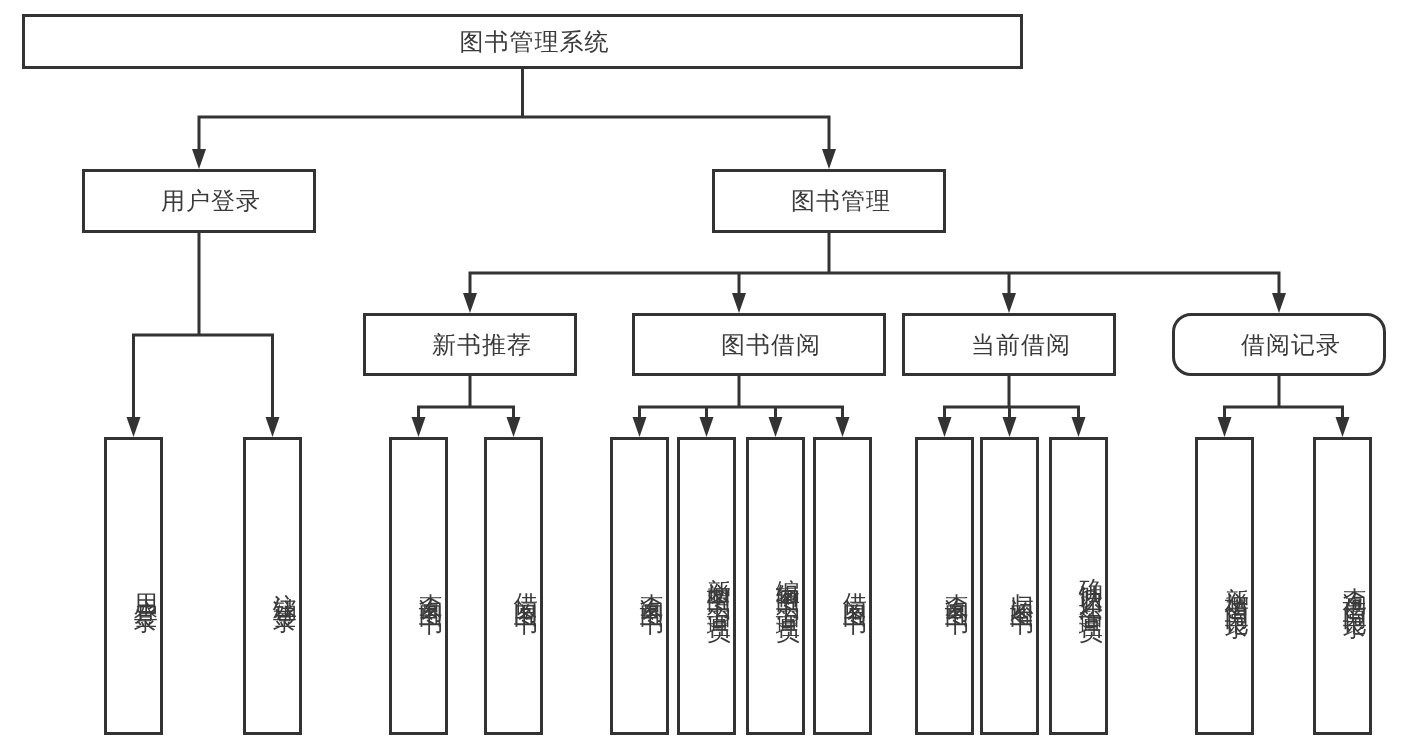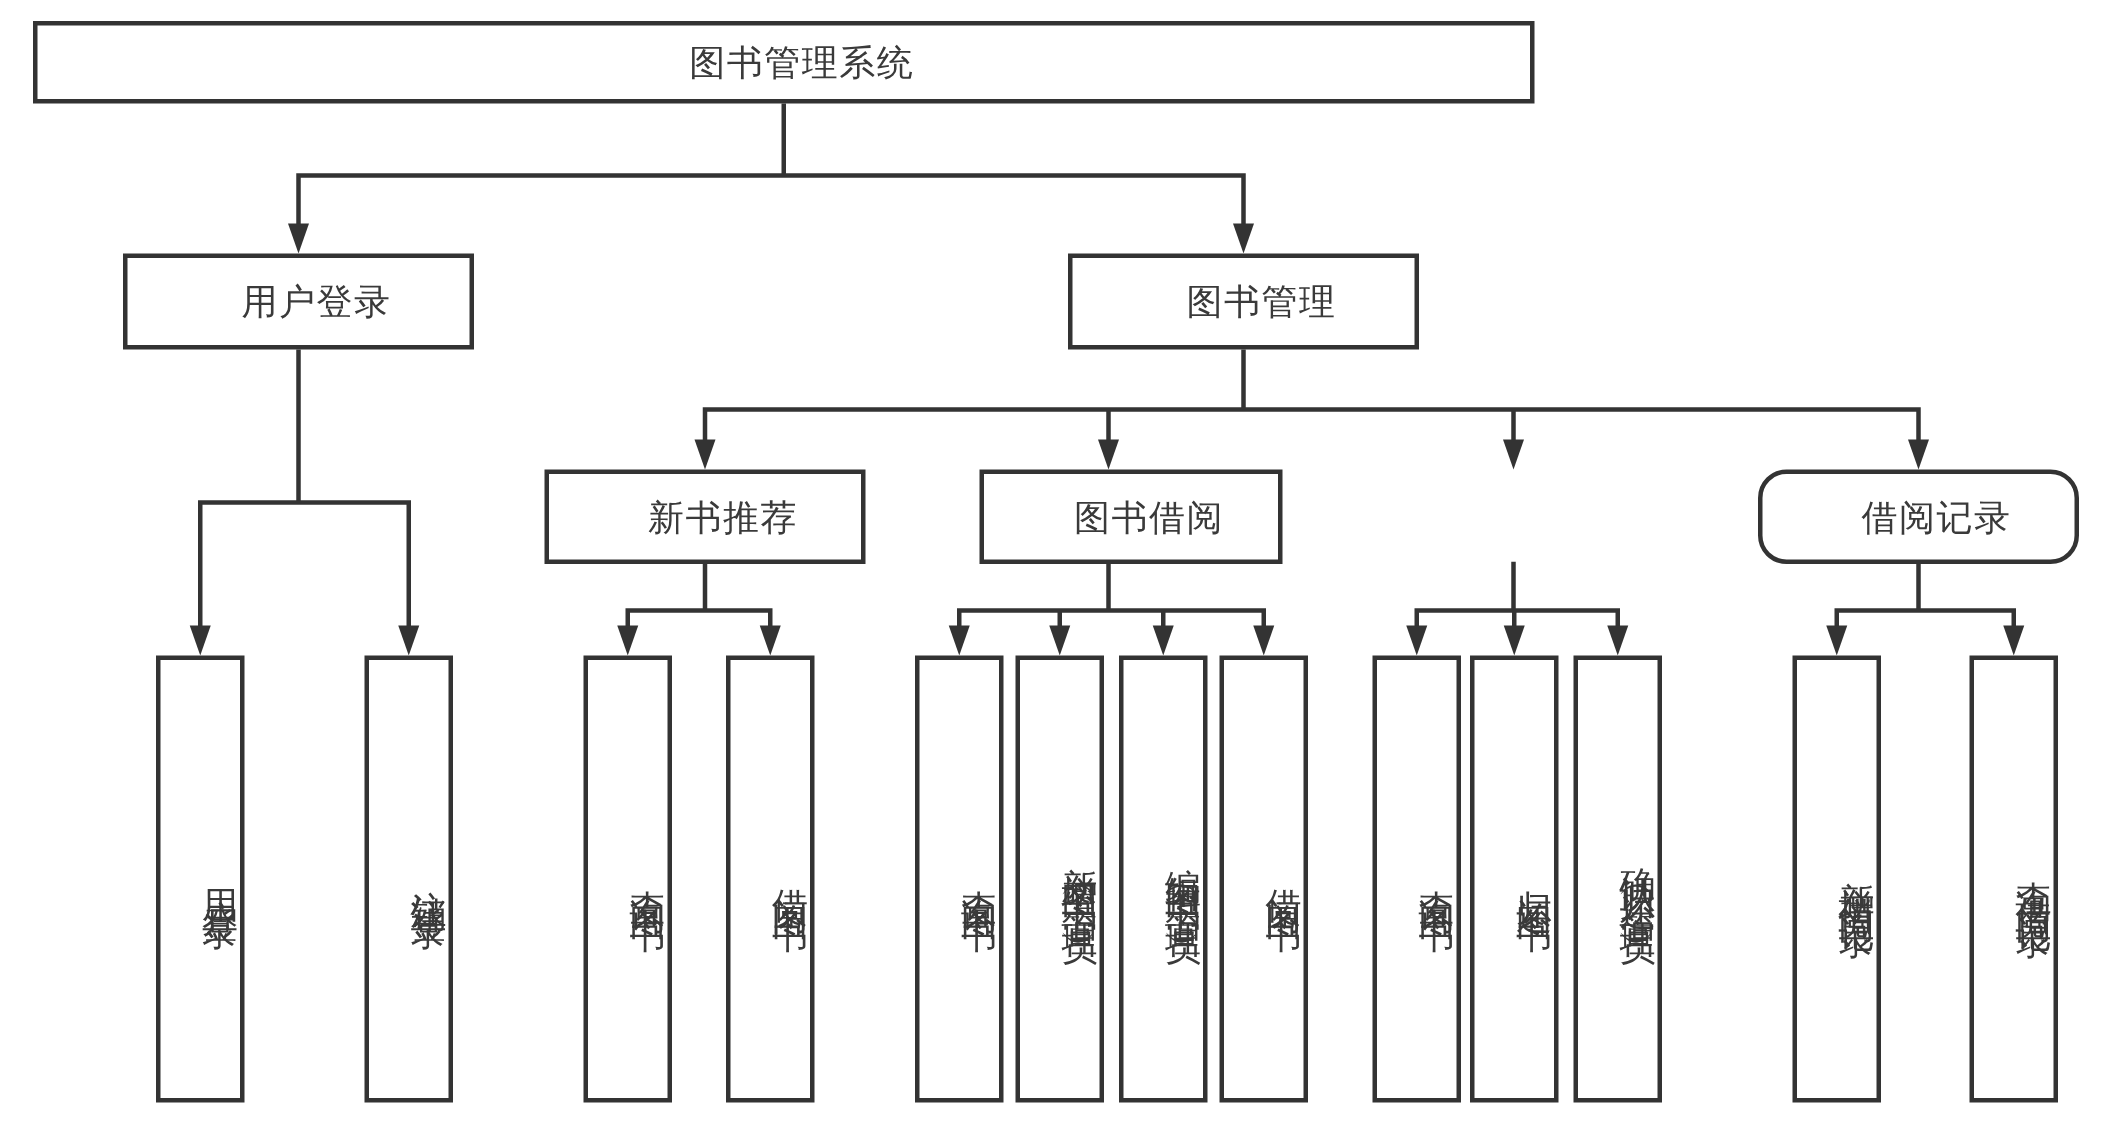--- a/index.html
+++ b/index.html
@@ -116,22 +116,25 @@
   <div class="node" style="left:82px; top:169px; width:234px; height:64px;">
     <span>用户登录</span>
   </div>
   <div class="node" style="left:712px; top:169px; width:234px; height:64px;">
     <span>图书管理</span>
   </div>
 
   <div class="node" style="left:363px; top:313px; width:214px; height:63px;font-family:Liberation Serif, serif;">
     <span>新书推荐</span>
   </div>
-  <div class="node" style="left:653px; top:313px; width:202px; height:63px;">
+  <div class="node" style="left:632px; top:313px; width:254px; height:63px;">
     <span>图书借阅</span>
+  </div>
+  <div class="node" style="left:902px; top:313px; width:214px; height:63px;">
+    <span>当前借阅</span>
   </div>
   <div class="node" style="left:1172px; top:313px; width:214px; height:63px;border-radius:19px;">
     <span>借阅记录</span>
   </div>
 
   <div class="node leaf" style="left:104px; top:437px; width:59px; height:298px;">
     <span class="vtext">用户登录</span>
   </div>
   <div class="node leaf" style="left:243px; top:437px; width:59px; height:298px;">
     <span class="vtext">注销登录</span>

